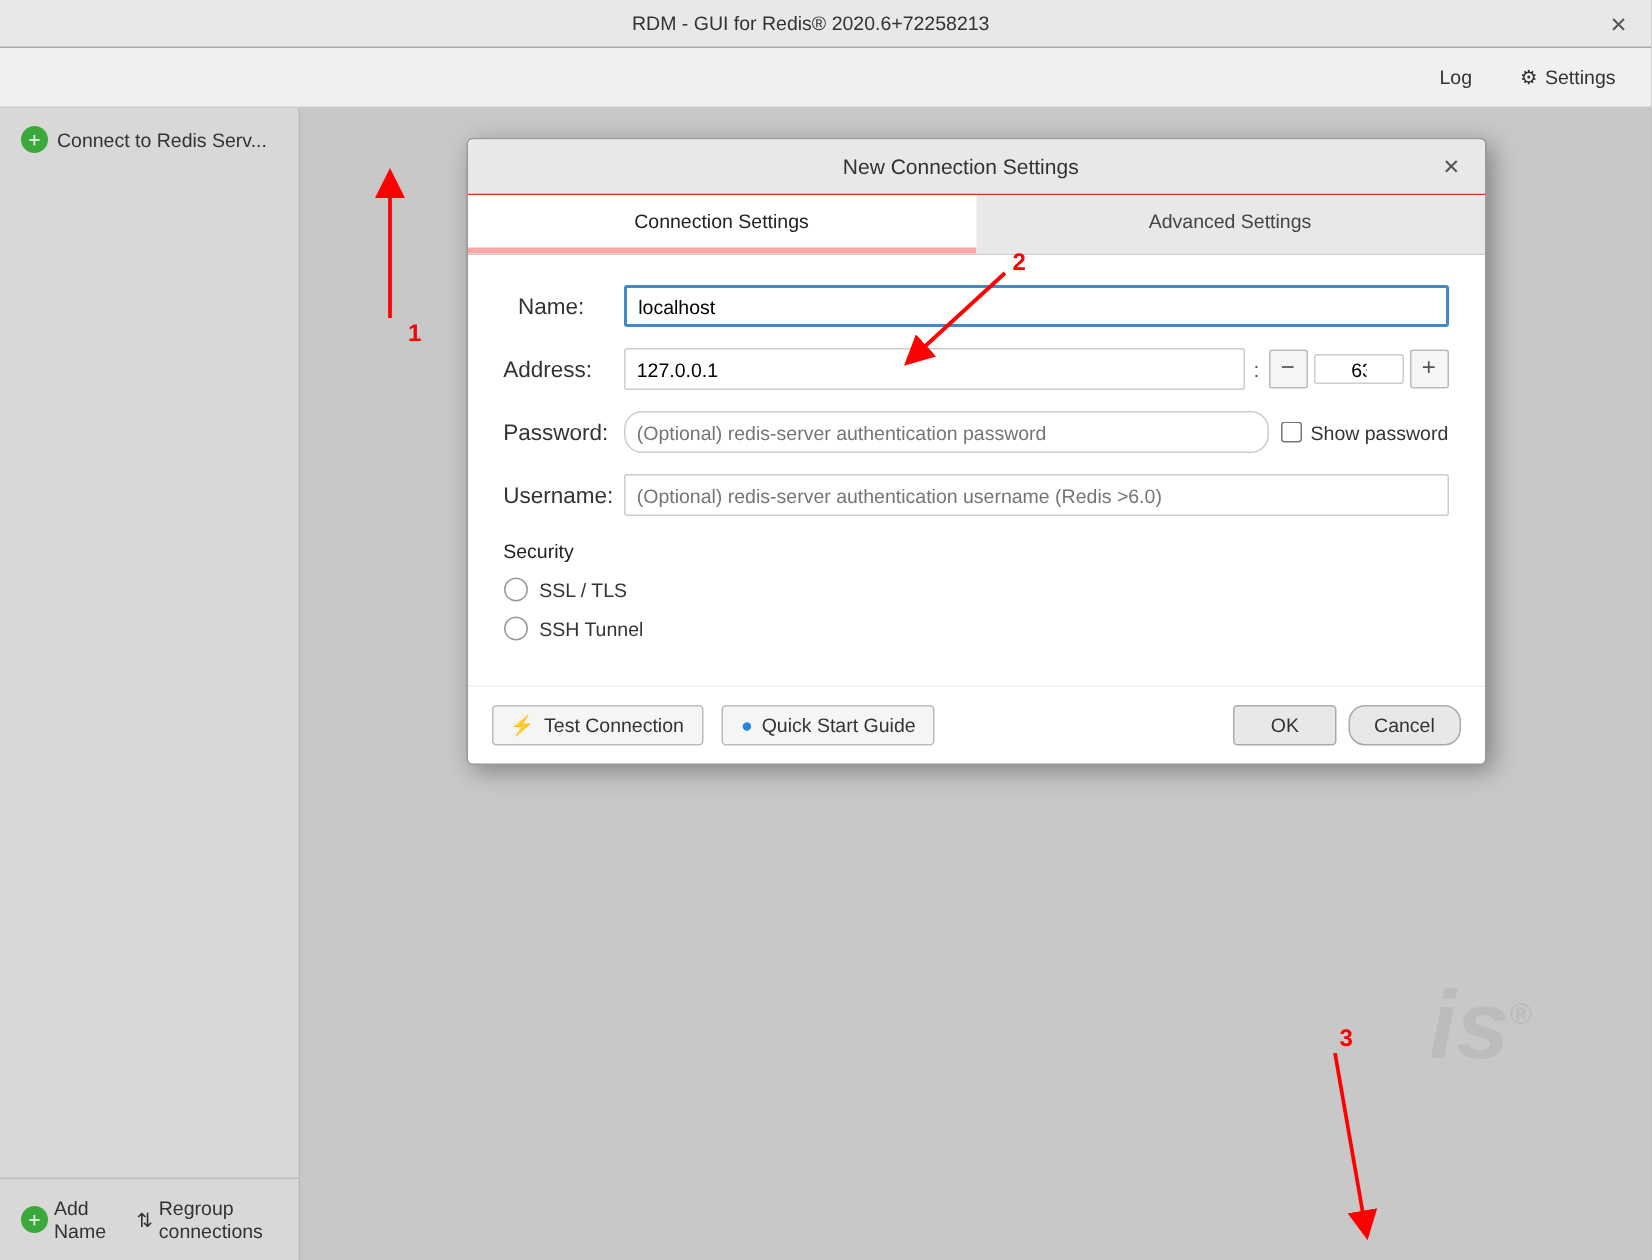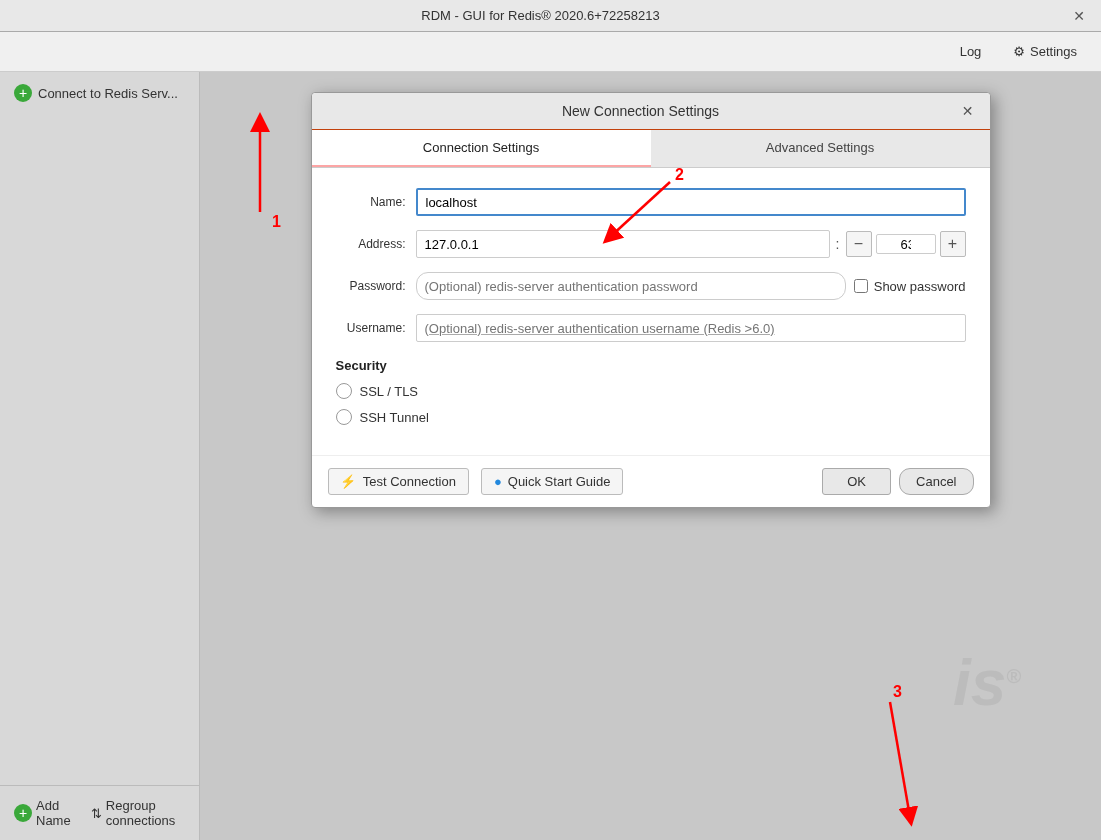--- a/index.html
+++ b/index.html
@@ -217,21 +217,21 @@
       padding: 10px 16px;
       text-align: center;
       cursor: pointer;
       font-size: 13px;
       color: #444;
       background: #f0f0f0;
       border-bottom: 2px solid transparent;
     }
     .tab.active {
       background: white;
-      border-bottom: 2px solid #fca5a5;
+      border-bottom: 4px solid #fca5a5;
       color: #222;
       font-weight: 500;
     }
     .tab:not(.active) {
       background: #e8e8e8;
     }
 
     
     .dialog-body {
       padding: 20px 24px;
@@ -239,42 +239,41 @@
     }
 
     
     .form-row {
       display: flex;
       align-items: center;
       margin-bottom: 14px;
     }
     .form-label {
       width: 80px;
-      font-size: 12px;
+      font-size: 15px;
       color: #333;
       text-align: right;
-      padding-right: 10px;
+      padding-right: 26px;
       flex-shrink: 0;
     }
     .form-input {
       flex: 1;
       height: 28px;
       border: 1px solid #ccc;
       border-radius: 2px;
       padding: 0 8px;
       font-size: 13px;
       outline: none;
     }
     .form-input.active-input {
       border-color: #4488cc;
       border-width: 2px;
     }
     .form-input.placeholder-input {
       color: #aaa;
-      text-decoration: underline;
     }
 
     
     .address-row {
       display: flex;
       align-items: center;
       gap: 4px;
     }
     .address-input {
       flex: 1;
@@ -358,21 +357,21 @@
       cursor: pointer;
     }
     .show-password-label {
       font-size: 13px;
       color: #333;
       cursor: pointer;
     }
 
     
     .security-title {
-      font-weight: bold;
+      font-weight: normal;
       font-size: 13px;
       color: #222;
       margin-bottom: 10px;
       margin-top: 16px;
     }
     .radio-row {
       display: flex;
       align-items: center;
       gap: 8px;
       margin-bottom: 10px;

